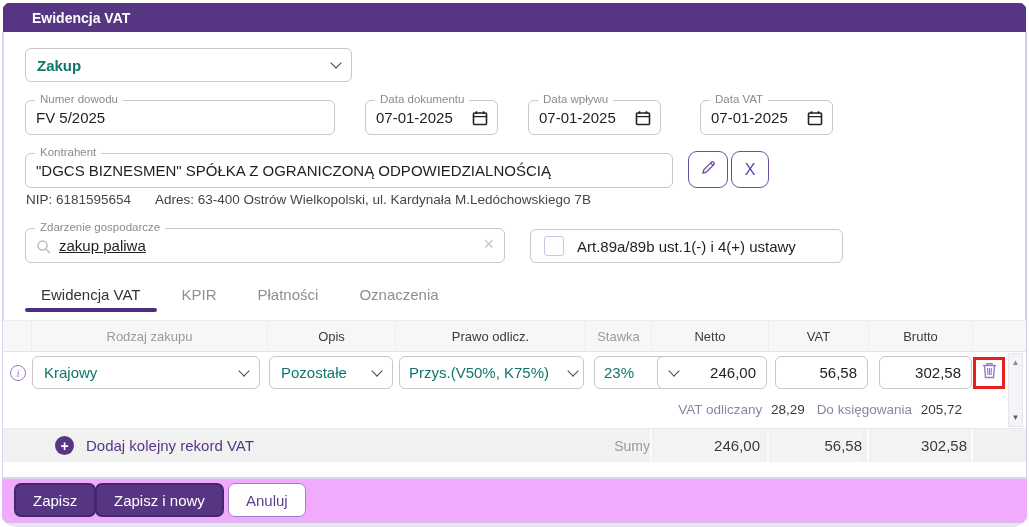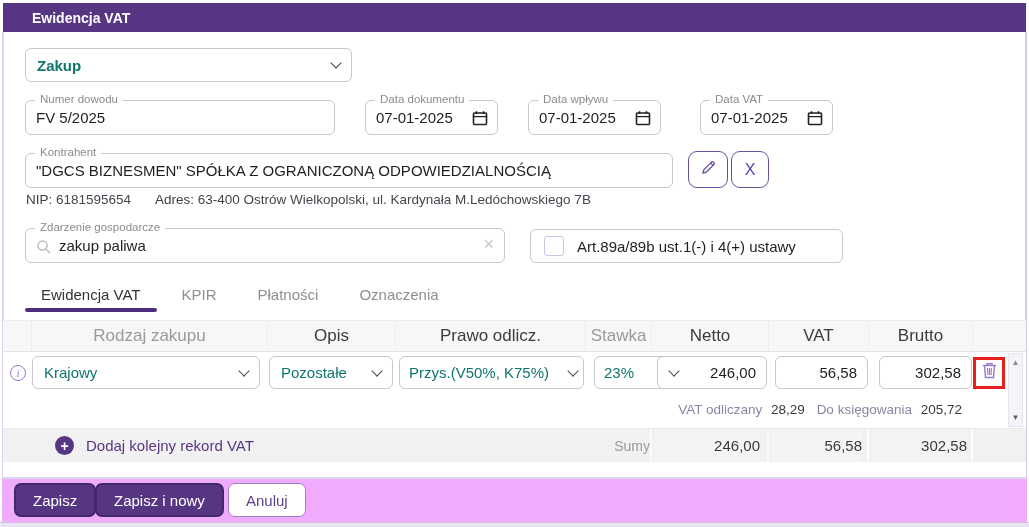--- a/index.html
+++ b/index.html
@@ -1,18 +1,18 @@
 <!DOCTYPE html>
 <html><head>
 <meta charset="utf-8">
 <style>
   * { box-sizing: border-box; margin: 0; padding: 0; }
   html,body { width:1029px; height:527px; }
   body { font-family:"Liberation Sans", sans-serif; background:#fff; }
-  #app { position:relative; width:1029px; height:527px; background:#fff; overflow:hidden; }
+  #app { position:relative; width:1029px; height:527px; background:#fff; overflow:hidden;border-radius:17px; }
 
   .titlebar { position:absolute; left:3px; right:3px; top:3px; height:29px; background:#563683;
     color:#fff; font-size:14px; font-weight:bold; display:flex; align-items:center; padding-left:29px; }
   .edge-l { position:absolute; left:2px; top:32px; bottom:5px; width:2px; background:#ddd3ee; }
   .edge-r { position:absolute; right:2px; top:32px; bottom:5px; width:2px; background:#d6c9e9; }
 
   .fld { position:absolute; height:35px; border:1px solid #c8c8c8; border-radius:6px; background:#fff; }
   .fld > label { position:absolute; top:-8px; left:9px; background:#fff; padding:0 5px;
     font-size:11.5px; color:#8b8b8b; white-space:nowrap; }
   .fld > input { border:0; outline:none; width:100%; height:100%; border-radius:6px; padding:0 10px;
@@ -43,34 +43,34 @@
   .iconbtn { position:absolute; width:40px; height:37px; border:1.6px solid #6a4fa2; border-radius:9px;
     background:#fff; display:flex; align-items:center; justify-content:center; cursor:pointer; }
   #btn-edit { left:688px; top:151px; }
   #btn-clear-kontr { left:731px; top:151px; width:38px; color:#4b49b5; font-size:16px; }
 
   .infoline { position:absolute; left:26px; top:192px; font-size:13.5px; color:#45454f; }
   .infoline .lbl { color:#404040; }
   .infoline .seg + .seg { margin-left:20px; }
 
   #f-zdarz { left:25px; top:228px; width:480px; }
-  #f-zdarz > input { padding-left:33px; padding-right:30px; }
+  #f-zdarz > input { padding-left:33px; padding-right:30px;text-decoration:underline; }
   .searchic { position:absolute; left:10px; top:10px; }
   .clearx { position:absolute; right:10px; top:5px; color:#c4c4c4; font-size:18px; cursor:pointer; }
 
   .tabs { position:absolute; left:25px; top:279px; display:flex; gap:9px; }
   .tab { padding:0 16px; height:31px; display:flex; align-items:center; font-size:15px; color:#8f8f8f;
     cursor:pointer; position:relative; white-space:nowrap; }
   .tab.active { color:#333; }
   .tab.active::after { content:""; position:absolute; left:0; right:0; bottom:-2px; height:4px;
     background:#4e2d7e; border-radius:2px; }
 
   .thead { position:absolute; left:3px; right:3px; top:320px; height:32px; background:#f7f7f7;
     border-top:1px solid #ededed; border-bottom:1px solid #e4e4e4; display:flex; padding-left:5px; }
-  .th { display:flex; align-items:center; justify-content:center; font-size:17px; color:#3c3c3c;
+  .th { display:flex; align-items:center; justify-content:center; font-size:13px; color:#3c3c3c;
     border-right:1px solid #ececec; height:100%; }
   .th.muted { color:#9a9a9a; }
   .c0{width:24px;} .c1{width:236px;} .c2{width:128px;} .c3{width:190px;} .c4{width:66px;}
   .c5{width:117px;} .c6{width:100px;} .c7{width:104px;} .c8{width:36px; border-right:none;}
 
   .trow { position:absolute; left:3px; right:3px; top:352px; height:41px; display:flex;
     padding-left:5px; align-items:center; background:#fff; }
   .td { display:flex; align-items:center; height:100%; }
   .infoic { width:16px; height:16px; border:1.4px solid #9a77cc; border-radius:50%; color:#9a77cc;
     font-size:11px; display:flex; align-items:center; justify-content:center;

